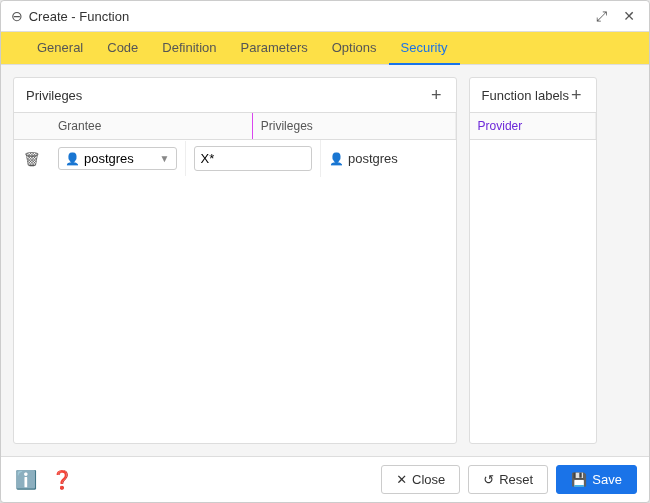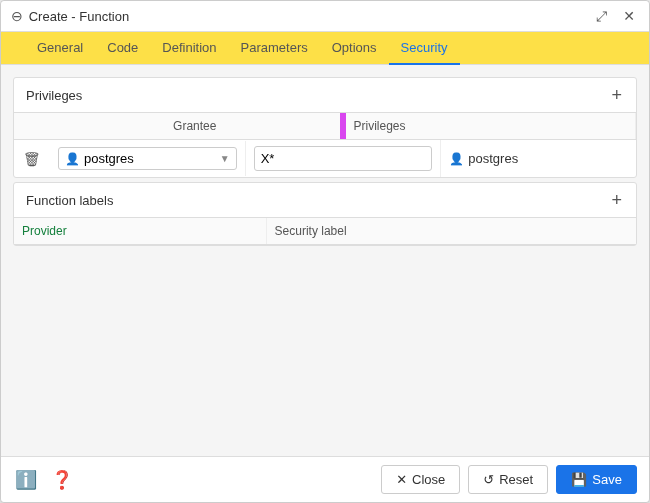--- a/index.html
+++ b/index.html
@@ -79,22 +79,22 @@
     .tab.active {
       color: #1a73e8;
       border-bottom: 2px solid #1a73e8;
       font-weight: 500;
     }
     .content {
       flex: 1;
       padding: 12px;
       overflow-y: auto;
       display: flex;
-      flex-direction: column;
-      gap: 4px;
+      flex-direction: row;
+      gap: 12px;
     }
     .section {
       background: #fff;
       border: 1px solid #ddd;
       border-radius: 3px;
     }
     .section-header {
       display: flex;
       align-items: center;
       justify-content: space-between;
@@ -146,22 +146,21 @@
       padding: 6px 8px;
     }
     .col-header {
       font-weight: 500;
       color: #555;
       font-size: 12px;
     }
     .th-grantee {
       flex: 2;
       padding: 6px 8px;
-      border-right: 6px solid #d946ef;
-      text-align: center;
+      border-right: 1px solid #d946ef;
     }
     .th-privileges {
       flex: 2;
       padding: 6px 8px;
       border-right: 1px solid #eee;
     }
     .th-grantor {
       flex: 2;
       padding: 6px 8px;
     }
@@ -211,21 +210,21 @@
       gap: 4px;
       color: #333;
     }
     .security-labels-table {
       display: flex;
     }
     .col-provider {
       flex: 2;
       padding: 6px 8px;
       border-right: 1px solid #eee;
-      color: #15803d;
+      color: #6d28d9;
       font-weight: 500;
       font-size: 12px;
     }
     .col-security-label {
       flex: 3;
       padding: 6px 8px;
       color: #555;
       font-weight: 500;
       font-size: 12px;
     }
@@ -344,21 +343,20 @@
       </div>
     </div>
 
     <div class="section">
       <div class="section-header">
         <span>Function labels</span>
         <button class="section-add-btn">+</button>
       </div>
       <div class="security-labels-table table-header">
         <div class="col-provider col-header">Provider</div>
-        <div class="col-security-label col-header">Security label</div>
       </div>
     </div>
 
   </div>
 
   <div class="footer">
     <div class="footer-left">
       <button class="info-btn">
         <span>ℹ️</span>
       </button>

